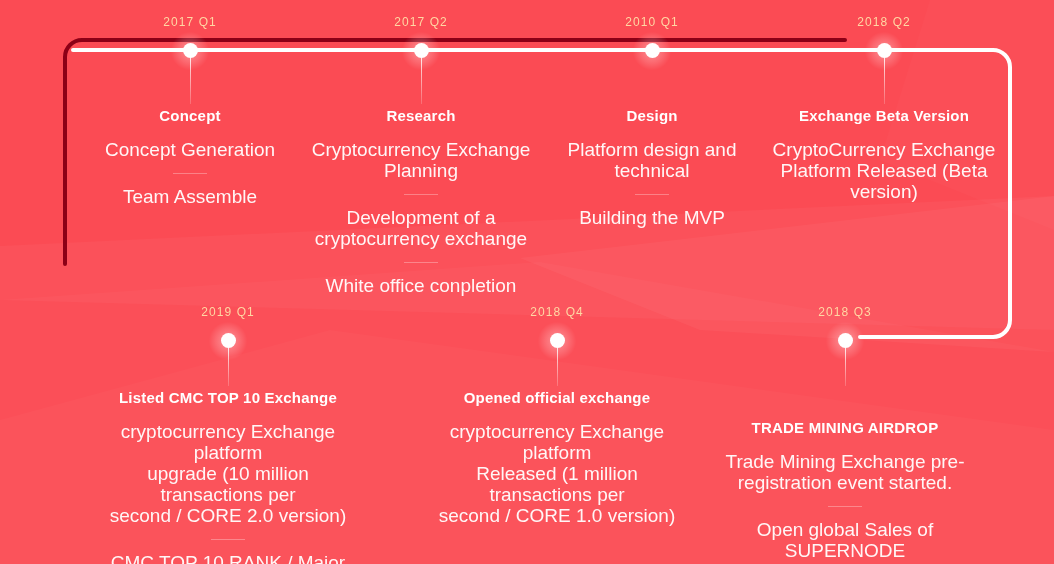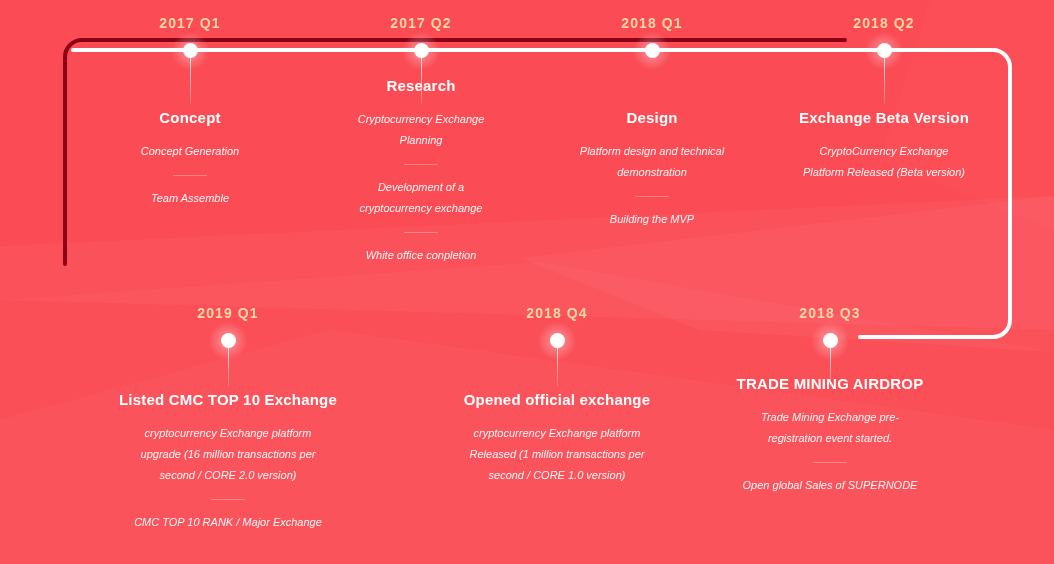--- a/index.html
+++ b/index.html
@@ -18,22 +18,22 @@
   .rail{position:absolute;pointer-events:none;}
   .rail svg{display:block;overflow:visible;}
 
   
   .stage{
     position:absolute;
     text-align:center;
     color:#ffffff;
   }
   .stage-date{
-    font-size:14px;
-    font-weight:bold;
+    font-size:12px;
+    font-weight:normal;
     letter-spacing:1.1px;
     color:#ffd7a3;
     white-space:nowrap;
     line-height:1;
   }
   .node{
     position:absolute;
     width:15px;height:15px;border-radius:50%;
     background:#ffffff;
     left:50%;margin-left:-7.5px;
@@ -47,24 +47,23 @@
   .stem{
     position:absolute;
     left:50%;width:1px;margin-left:-0.5px;
     background:linear-gradient(to bottom, rgba(255,255,255,0.85), rgba(255,255,255,0.18));
   }
   .stage-title{
     font-size:15px;font-weight:bold;color:#ffffff;
     letter-spacing:.2px;line-height:1.2;white-space:nowrap;
   }
   .blk{
-    font-size:11px;line-height:21px;
+    font-size:19px;line-height:21px;
     color:rgba(255,255,255,0.95);
     font-weight:400;
-    font-style:italic;
   }
   .blk + .blk{
     margin-top:13px;padding-top:13px;position:relative;
   }
   .blk + .blk::before{
     content:"";position:absolute;top:0;left:50%;
     width:34px;height:1px;margin-left:-17px;
     background:rgba(255,255,255,0.30);
   }
   .blk p{margin:0;}
@@ -113,49 +112,48 @@
     </div>
   </div>
 </div>
 
 <div class="stage" style="left:306px;top:16px;width:230px;">
   <div class="stage-date">2017 Q2</div>
   <div class="node" style="top:27px;">
     <span class="halo"></span>
   </div>
   <div class="stem" style="top:42px;height:46px;"></div>
-  <div style="margin-top:47px;">
+  <div style="margin-top:79px;">
     <div class="stage-title">Research</div>
     <div style="margin-top:14px;">
       <div class="blk">
         <p>Cryptocurrency Exchange</p>
         <p>Planning</p>
       </div>
       <div class="blk">
         <p>Development of a</p>
         <p>cryptocurrency exchange</p>
       </div>
       <div class="blk">
         <p>White office conpletion</p>
       </div>
     </div>
   </div>
 </div>
 
 <div class="stage" style="left:537px;top:16px;width:230px;">
-  <div class="stage-date">2018 Q1</div>
+  <div class="stage-date">2010 Q1</div>
   <div class="node" style="top:27px;">
     <span class="halo"></span>
   </div>
   <div style="margin-top:79px;">
     <div class="stage-title">Design</div>
     <div style="margin-top:14px;">
       <div class="blk">
         <p>Platform design and technical</p>
-        <p>demonstration</p>
       </div>
       <div class="blk">
         <p>Building the MVP</p>
       </div>
     </div>
   </div>
 </div>
 
 <div class="stage" style="left:768px;top:16px;width:232px;">
   <div class="stage-date">2018 Q2</div>
@@ -178,21 +176,21 @@
   <div class="stage-date">2019 Q1</div>
   <div class="node" style="top:27px;">
     <span class="halo"></span>
   </div>
   <div class="stem" style="top:42px;height:38px;"></div>
   <div style="margin-top:71px;">
     <div class="stage-title">Listed CMC TOP 10 Exchange</div>
     <div style="margin-top:14px;">
       <div class="blk">
         <p>cryptocurrency Exchange platform</p>
-        <p>upgrade (16 million transactions per</p>
+        <p>upgrade (10 million transactions per</p>
         <p>second / CORE 2.0 version)</p>
       </div>
       <div class="blk">
         <p>CMC TOP 10 RANK / Major Exchange</p>
 
       </div>
     </div>
   </div>
 </div>
 
@@ -207,27 +205,27 @@
     <div style="margin-top:14px;">
       <div class="blk">
         <p>cryptocurrency Exchange platform</p>
         <p>Released (1 million transactions per</p>
         <p>second / CORE 1.0 version)</p>
       </div>
     </div>
   </div>
 </div>
 
-<div class="stage" style="left:710px;top:306px;width:240px;">
+<div class="stage" style="left:725px;top:306px;width:240px;">
   <div class="stage-date">2018 Q3</div>
   <div class="node" style="top:27px;">
     <span class="halo"></span>
   </div>
   <div class="stem" style="top:42px;height:38px;"></div>
-  <div style="margin-top:55px;">
+  <div style="margin-top:101px;">
     <div class="stage-title">TRADE MINING AIRDROP</div>
     <div style="margin-top:14px;">
       <div class="blk">
         <p>Trade Mining Exchange pre-</p>
         <p>registration event started.</p>
       </div>
       <div class="blk">
         <p>Open global Sales of SUPERNODE</p>
       </div>
     </div>

